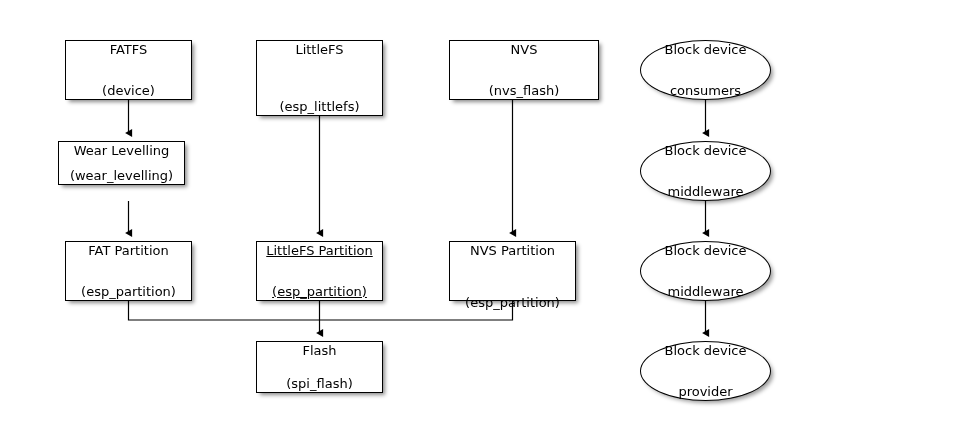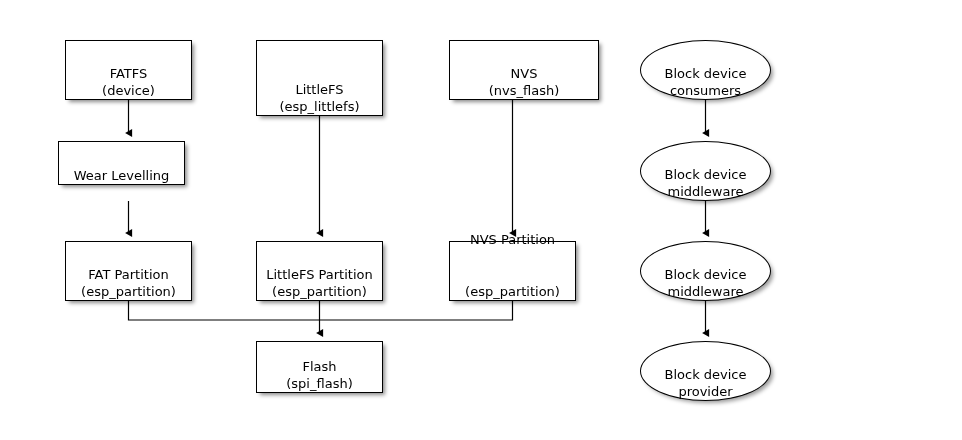--- a/index.html
+++ b/index.html
@@ -30,21 +30,21 @@
     height: 440px;
   }
   .node {
     position: absolute;
     box-sizing: border-box;
     background: #ffffff;
     border: 1px solid #000000;
     display: flex;
     flex-direction: column;
     align-items: center;
-    justify-content: flex-end;
+    justify-content: space-between;
     text-align: center;
     color: #000000;
     font-size: 13px;
     line-height: 17px;
     z-index: 2;
   }
   .node.box {
     border-radius: 0;
     box-shadow: 3px 3px 4px -1px rgba(0,0,0,0.45);
   }
@@ -91,26 +91,27 @@
       <div class="node box" style="left: 256px; top: 40px; width: 127px; height: 76px;">
         <span class="line1">LittleFS</span>
         <span class="line2">(esp_littlefs)</span>
       </div>
       <div class="node box" style="left: 449px; top: 40px; width: 150px; height: 60px;">
         <span class="line1">NVS</span>
         <span class="line2">(nvs_flash)</span>
       </div>
       <div class="node box" style="left: 58px; top: 141px; width: 127px; height: 44px;">
         <span class="line1">Wear Levelling</span>
+        <span class="line2">(wear_levelling)</span>
       </div>
       <div class="node box" style="left: 65px; top: 241px; width: 127px; height: 60px;">
         <span class="line1">FAT Partition</span>
         <span class="line2">(esp_partition)</span>
       </div>
-      <div class="node box" style="left: 256px; top: 241px; width: 127px; height: 60px;">
+      <div class="node box" style="left: 256px; top: 241px; width: 127px; height: 60px; text-decoration: underline;">
         <span class="line1">LittleFS Partition</span>
         <span class="line2">(esp_partition)</span>
       </div>
       <div class="node box" style="left: 449px; top: 241px; width: 127px; height: 60px; gap: 35px;">
         <span class="line1">NVS Partition</span>
         <span class="line2">(esp_partition)</span>
       </div>
       <div class="node box" style="left: 256px; top: 341px; width: 127px; height: 52px;">
         <span class="line1">Flash</span>
         <span class="line2">(spi_flash)</span>

